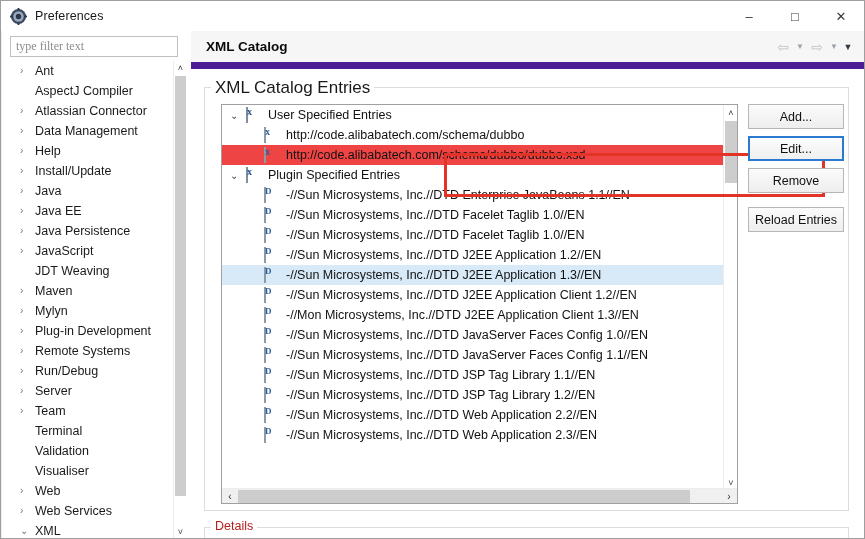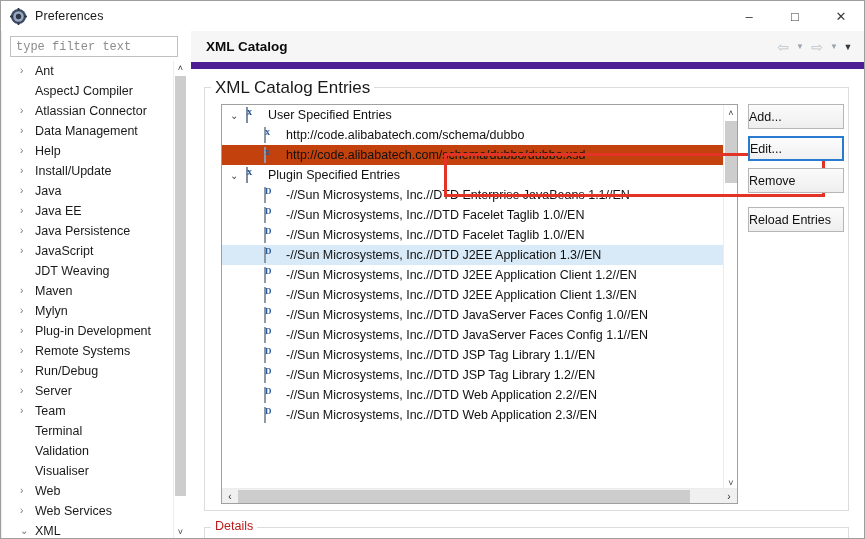--- a/index.html
+++ b/index.html
@@ -50,21 +50,21 @@
   #filter-box {
     position: absolute; left: 8px; top: 5px;
     width: 168px; height: 21px;
     border: 1px solid #c0c0c0; background: #ffffff;
     display: flex; align-items: center;
   }
   #filter-input {
     border: 0; outline: 0; background: transparent;
     width: 100%; height: 100%;
     padding: 0 5px;
-    font-family: Liberation Mono, monospace;
+    font-family: Liberation Serif, serif;
     font-size: 12px; color: #c2410c;
   }
   #filter-input::placeholder { color: #8d8d8d; }
 
   #tree-scroll {
     position: absolute; left: 8px; top: 30px;
     width: 176px; height: 478px;
     overflow: hidden;
   }
   #tree-list {
@@ -162,21 +162,21 @@
     position: absolute; left: 0; top: 0;
     width: 503px; height: 385px; overflow: hidden;
   }
   .row {
     height: 20px; display: flex; align-items: center;
     white-space: nowrap; cursor: default;
     font-size: 12.5px; color: #111111;
   }
   .row.grp { padding-left: 8px; }
   .row.child { padding-left: 42px; }
-  .row.sel { background: #c2410c; }
+  .row.sel { background: #ef4444; }
   .row.hov { background: #d8eaf8; }
   .rarrow {
     width: 16px; flex: none; color: #4a4a4a;
     font-size: 10px; display: flex; align-items: center;
   }
   .ricon { width: 16px; height: 14px; flex: none; margin-right: 6px; position: relative; }
   .rtext { overflow: hidden; }
 
   
   .ico-x {
@@ -252,21 +252,21 @@
   }
 
   
   .sbtn {
     position: absolute; left: 557px;
     width: 96px; height: 25px;
     background: linear-gradient(#fbfbfb, #eeeeee);
     border: 1px solid #b6b6b6;
     font-family: "Liberation Sans", sans-serif;
     font-size: 12.5px; color: #111;
-    display: flex; align-items: center; 
+    display: flex; align-items: center; justify-content: center;
     cursor: default;
   }
   .sbtn.focus {
     border: 2px solid #2a7ad2;
     background: linear-gradient(#fcfcfc, #f0f0f0);
   }
 
   
   #grp-details {
     position: absolute; left: 13px; top: 496px;
@@ -472,31 +472,35 @@
             <span class="rtext">-//Sun Microsystems, Inc.//DTD Enterprise JavaBeans 1.1//EN</span>
           </div>
           <div class="row child">
             <span class="ricon"><span class="ico-d"></span></span>
             <span class="rtext">-//Sun Microsystems, Inc.//DTD Facelet Taglib 1.0//EN</span>
           </div>
           <div class="row child">
             <span class="ricon"><span class="ico-d"></span></span>
             <span class="rtext">-//Sun Microsystems, Inc.//DTD Facelet Taglib 1.0//EN</span>
           </div>
+          <div class="row child">
+            <span class="ricon"><span class="ico-d"></span></span>
+            <span class="rtext">-//Sun Microsystems, Inc.//DTD J2EE Application 1.2//EN</span>
+          </div>
           <div class="row child hov">
             <span class="ricon"><span class="ico-d"></span></span>
             <span class="rtext">-//Sun Microsystems, Inc.//DTD J2EE Application 1.3//EN</span>
           </div>
           <div class="row child">
             <span class="ricon"><span class="ico-d"></span></span>
             <span class="rtext">-//Sun Microsystems, Inc.//DTD J2EE Application Client 1.2//EN</span>
           </div>
           <div class="row child">
             <span class="ricon"><span class="ico-d"></span></span>
-            <span class="rtext">-//Sun Microsystems, Inc.//DTD J2EE Application Client 1.3//EN</span>
+            <span class="rtext">-//Mon Microsystems, Inc.//DTD J2EE Application Client 1.3//EN</span>
           </div>
           <div class="row child">
             <span class="ricon"><span class="ico-d"></span></span>
             <span class="rtext">-//Sun Microsystems, Inc.//DTD JavaServer Faces Config 1.0//EN</span>
           </div>
           <div class="row child">
             <span class="ricon"><span class="ico-d"></span></span>
             <span class="rtext">-//Sun Microsystems, Inc.//DTD JavaServer Faces Config 1.1//EN</span>
           </div>
           <div class="row child">

